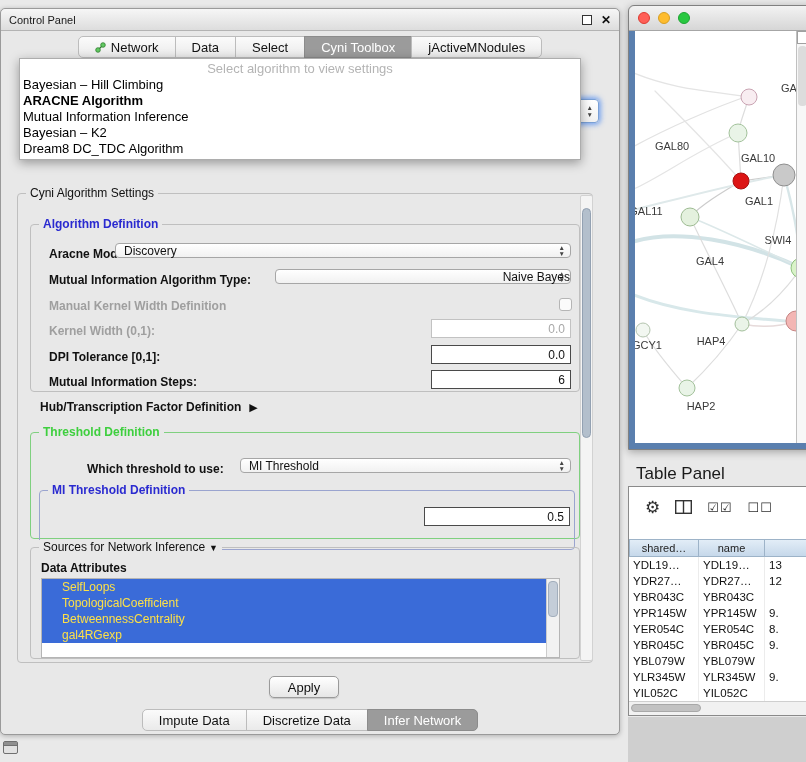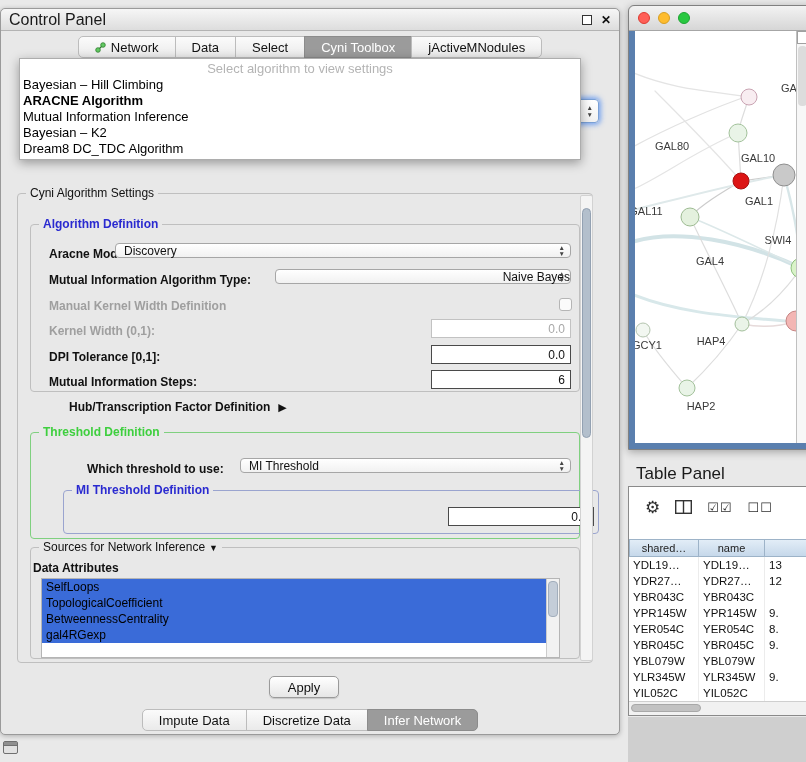--- a/index.html
+++ b/index.html
@@ -5,21 +5,21 @@
   html,body{margin:0;padding:0;}
   .stage{position:relative;width:806px;height:762px;background:#e9e9e9;overflow:hidden;
          font-family:"Liberation Sans",sans-serif;color:#111;}
 
   
   .control-panel{position:absolute;left:0;top:8px;width:620px;height:727px;background:#e8e8e8;
     border:1px solid #9a9a9a;border-radius:5px;box-shadow:0 1px 5px rgba(0,0,0,.25);box-sizing:border-box;}
   .titlebar{position:absolute;top:0;left:0;right:0;height:22px;background:linear-gradient(#f6f6f6,#dddddd);
     border-bottom:1px solid #b3b3b3;border-radius:5px 5px 0 0;display:flex;align-items:center;
     justify-content:space-between;padding:0 8px;box-sizing:border-box;}
-  .tb-title{font-size:16px;color:#1a1a1a;}
+  .tb-title{font-size:11px;color:#1a1a1a;}
   .tb-icons{display:flex;gap:9px;align-items:center;}
   .float-ic{width:8px;height:8px;border:1.5px solid #333;display:inline-block;background:#fff;}
   .close-ic{font-size:12px;font-weight:bold;color:#111;line-height:12px;}
 
   
   .tabs-row{position:absolute;left:0;right:0;height:22px;display:flex;justify-content:center;}
   .tab{display:flex;align-items:center;gap:5px;padding:0 16px;font-size:13px;height:22px;
     background:linear-gradient(#fbfbfb,#eaeaea);border:1px solid #bcbcbc;margin-left:-1px;
     color:#111;box-sizing:border-box;white-space:nowrap;}
   .tab:first-child{border-radius:5px 0 0 5px;margin-left:0;}
@@ -49,29 +49,29 @@
 
   
   .group{position:absolute;border:1px solid #bfbfbf;border-radius:4px;box-sizing:border-box;}
   .group.g-green{border-color:#7fd07f;}
   .group.g-blue{border-color:#9aa4cf;}
   .gtitle{position:absolute;top:-8px;left:8px;background:#e8e8e8;padding:0 4px;font-size:12px;white-space:nowrap;}
   .t-blue{color:#2a2ad0;font-weight:bold;}
   .t-green{color:#3ecf3e;font-weight:bold;}
   .blabel{position:absolute;font-size:12px;font-weight:bold;white-space:nowrap;line-height:16px;}
   .blabel.dis{color:#9f9f9f;}
-  .hub-row{position:absolute;display:flex;align-items:flex-end;gap:8px;margin-left:29px;}
+  .hub-row{position:absolute;display:flex;align-items:flex-end;gap:8px;}
   .blabel-in{font-size:12px;font-weight:bold;}
   .tri-r{font-size:11px;}
   .tri-d{font-size:9px;margin-left:4px;}
 
   
   .attr-list{position:absolute;background:#fff;border:1px solid #b5b5b5;box-sizing:border-box;overflow:hidden;}
-  .attr-item{height:16px;line-height:16px;background:#3a6bd8;color:#000000;font-size:12px;
-    padding-left:4px;margin-right:12px;white-space:nowrap;}
+  .attr-item{height:16px;line-height:16px;background:#3a6bd8;color:#fde047;font-size:12px;
+    padding-left:20px;margin-right:12px;white-space:nowrap;}
   .attr-scroll{position:absolute;right:0;top:0;bottom:0;width:12px;background:#f2f2f2;border-left:1px solid #ccc;}
   .attr-thumb{position:absolute;left:1px;top:2px;width:8px;height:34px;background:#c4cdd8;
     border:1px solid #a2aebc;border-radius:4px;}
 
   
   .settings-scrollbar{position:absolute;width:13px;background:#f4f4f4;border:1px solid #d2d2d2;
     border-radius:2px;box-sizing:border-box;}
   .sthumb{position:absolute;left:1px;top:12px;width:9px;height:230px;background:#b3bfcc;
     border:1px solid #93a1b2;border-radius:5px;box-sizing:border-box;}
 
@@ -231,31 +231,31 @@
 
         <div class="blabel" style="left:56px;top:28px;">Which threshold to use:</div>
         <div class="combo" style="left:209px;top:25px;width:331px;">
           <span>MI Threshold</span>
           <span class="arrows">
               <span>▲</span>
               <span>▼</span>
             </span>
         </div>
 
-        <div class="group g-blue" style="left:8px;top:57px;width:536px;height:44px;margin-left:24px;">
+        <div class="group g-blue" style="left:8px;top:57px;width:536px;height:60px;">
           <span class="gtitle t-blue">MI Threshold Definition</span>
           <div class="field" style="left:384px;top:16px;width:146px;">
             <span>0.5</span>
           </div>
         </div>
       </div>
 
       <div class="group" style="left:12px;top:353px;width:550px;height:112px;">
         <span class="gtitle"><span>Sources for Network Inference</span><span class="tri-d">▼</span></span>
-        <div class="blabel" style="left:2px;top:12px;text-align:center;">Data Attributes</div>
+        <div class="blabel" style="left:10px;top:12px;text-align:center;">Data Attributes</div>
         <div class="attr-list" style="left:10px;top:30px;width:519px;height:80px;">
           <div id="attr-items">
               <div class="attr-item">SelfLoops</div>
               <div class="attr-item">TopologicalCoefficient</div>
               <div class="attr-item">BetweennessCentrality</div>
               <div class="attr-item">gal4RGexp</div>
             </div>
           <div class="attr-scroll">
               <div class="attr-thumb"></div>
             </div>

